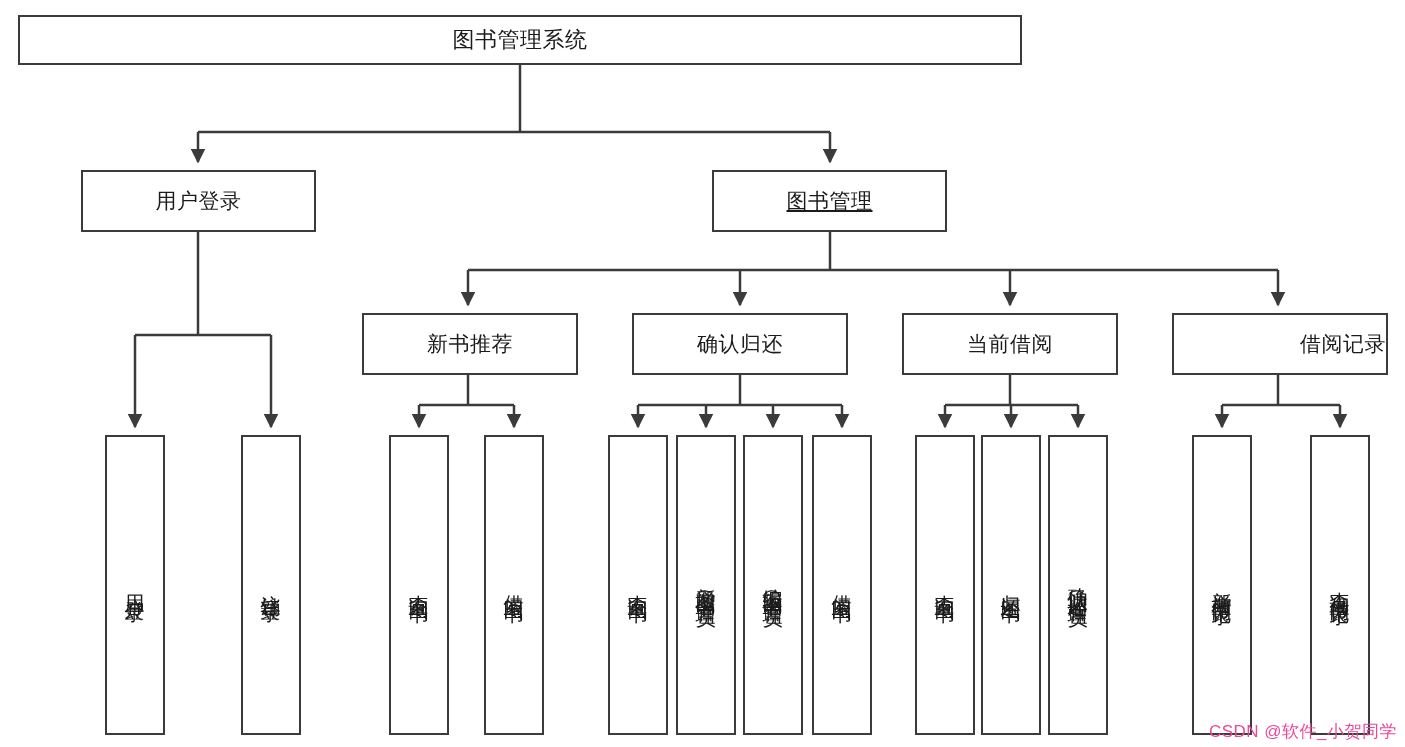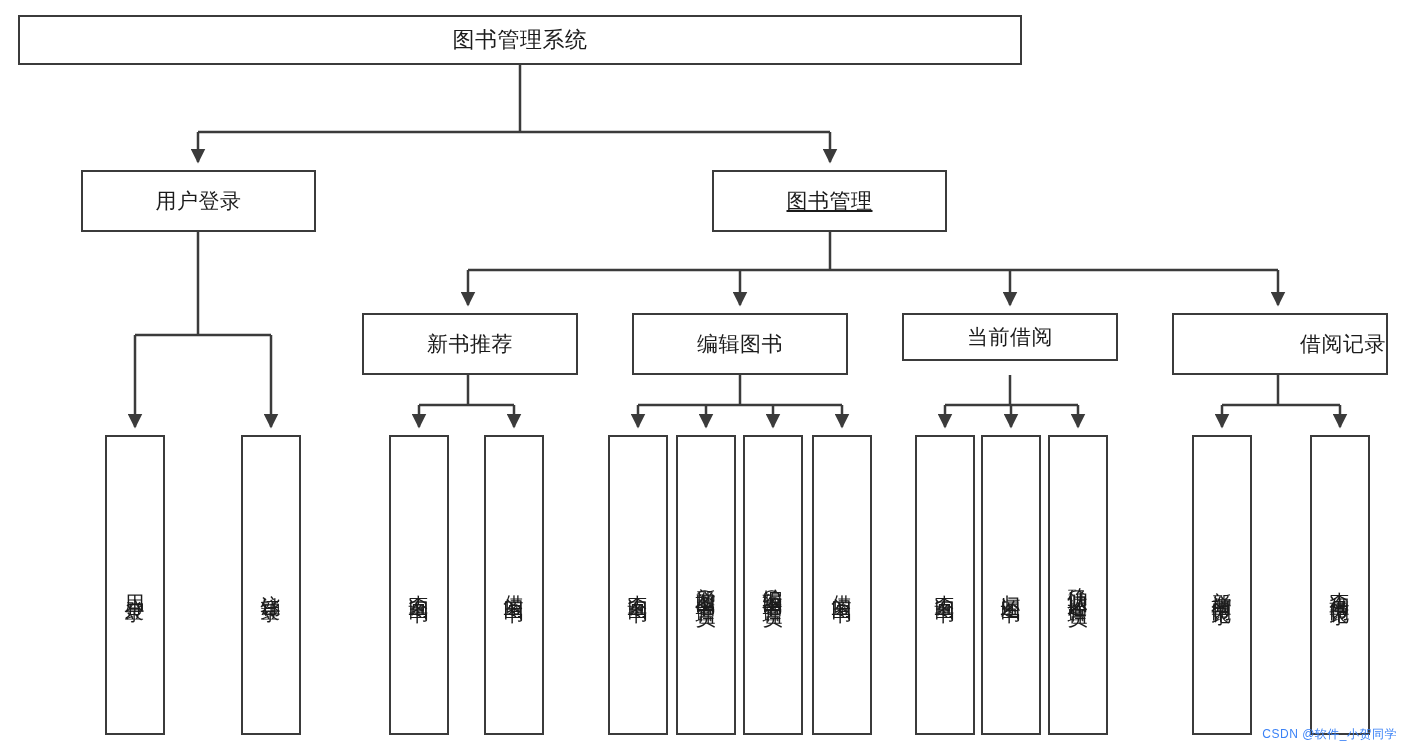--- a/index.html
+++ b/index.html
@@ -57,22 +57,22 @@
     font-size: 20px;
     line-height: 1.30;
     letter-spacing: 3px;
     white-space: normal;
     max-height: 286px;
   }
   #watermark {
     position: absolute;
     right: 8px;
     bottom: 4px;
-    font-size: 12px;
-    color: #3b82f6;
+    font-size: 17px;
+    color: #ec4899;
     letter-spacing: 0.5px;
     white-space: nowrap;
     z-index: 5;
     pointer-events: none;
     text-align: right;
   }
 </style>
 </head>
 <body>
 
@@ -136,23 +136,23 @@
     <span class="node-label">用户登录</span>
   </div>
   <div class="node lvl1" style="left:712px; top:170px; width:235px; height:62px;text-decoration:underline;">
     <span class="node-label">图书管理</span>
   </div>
 
   <div class="node lvl2" style="left:362px; top:313px; width:216px; height:62px;">
     <span class="node-label">新书推荐</span>
   </div>
   <div class="node lvl2" style="left:632px; top:313px; width:216px; height:62px;">
-    <span class="node-label">编辑图书</span>
-  </div>
-  <div class="node lvl2" style="left:902px; top:313px; width:216px; height:48px;">
+    <span class="node-label">确认归还</span>
+  </div>
+  <div class="node lvl2" style="left:902px; top:313px; width:216px; height:62px;">
     <span class="node-label">当前借阅</span>
   </div>
   <div class="node lvl2" style="left:1172px; top:313px; width:216px; height:62px;justify-content:flex-end;">
     <span class="node-label">借阅记录</span>
   </div>
 
   <div class="node leaf" style="left:105px; top:435px; width:60px; height:300px;">
     <span class="node-label">用户登录</span>
   </div>
   <div class="node leaf" style="left:241px; top:435px; width:60px; height:300px;">

